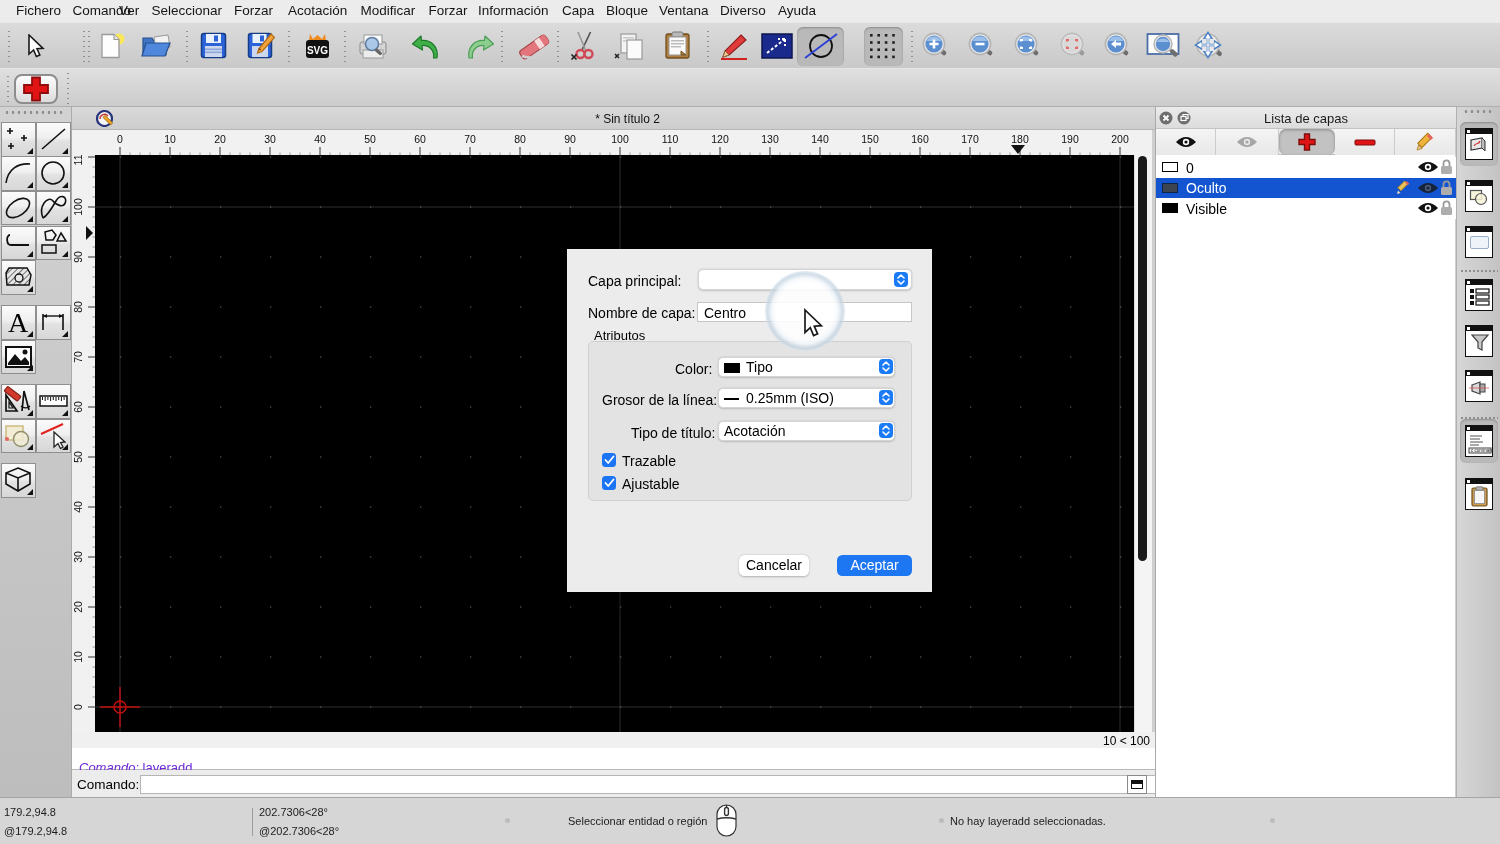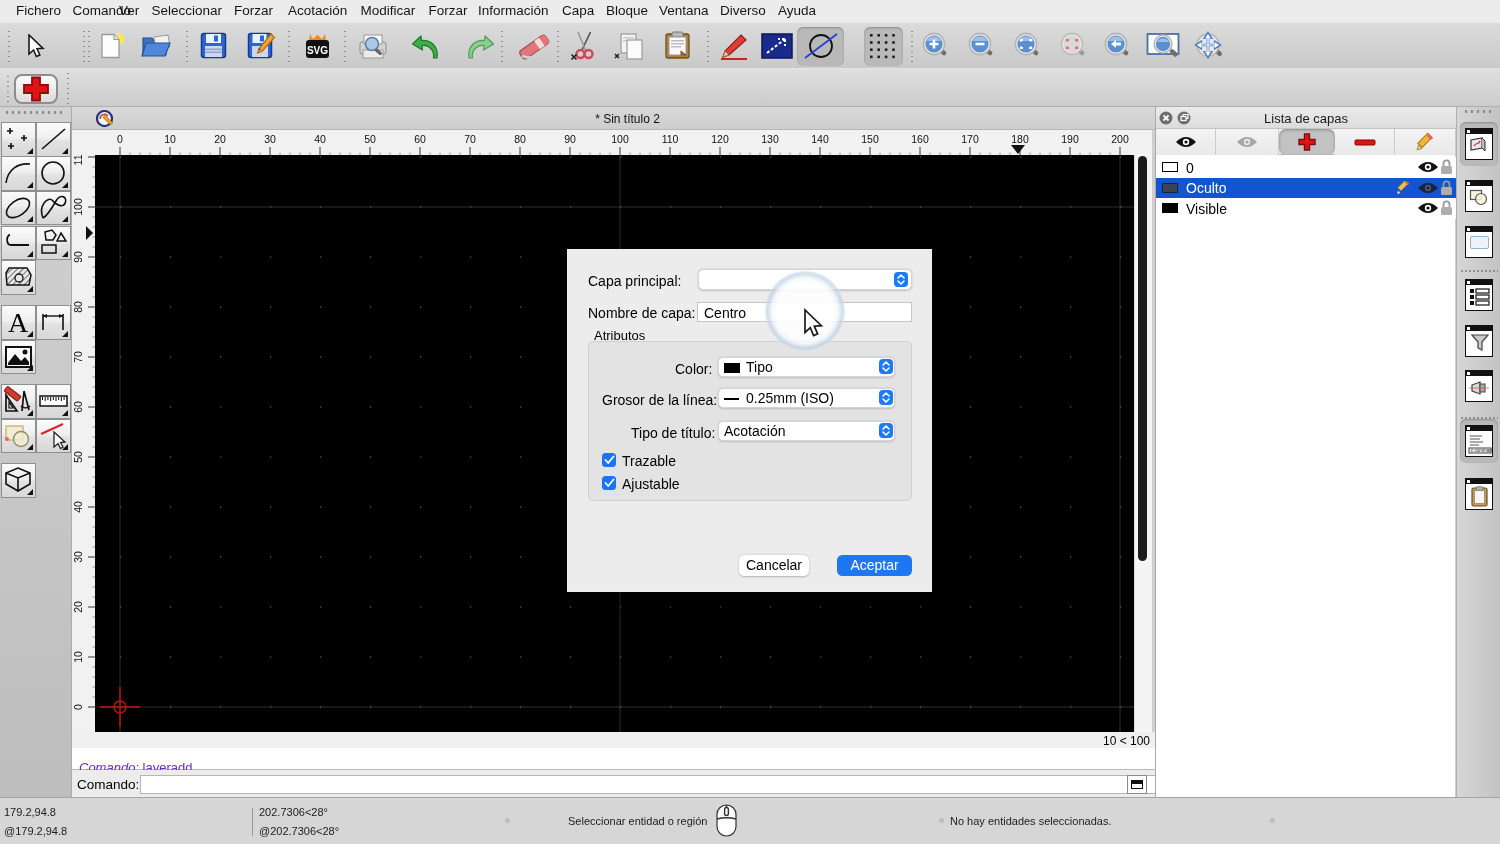--- a/index.html
+++ b/index.html
@@ -830,21 +830,21 @@
 <span style="position:absolute;left:259px;top:27px">@202.7306&lt;28°</span>
 <div style="position:absolute;left:505px;top:20px;width:5px;height:5px;border-radius:50%;background:#bdbdbd"></div>
 <span style="position:absolute;left:568px;top:17px">Seleccionar entidad o región</span>
 <svg style="position:absolute;left:716px;top:6px" width="21" height="33" viewBox="0 0 21 33">
       <rect x="1" y="1" width="19" height="31" rx="9.5" fill="#fff" stroke="#333" stroke-width="1.2"></rect>
       <path d="M1 15 Q10.5 12.5 20 15" fill="none" stroke="#333" stroke-width="1.6"></path>
       <rect x="8.6" y="3.5" width="3.8" height="8" rx="1.9" fill="#fff" stroke="#333" stroke-width="1.4"></rect>
       <line x1="10.5" y1="1" x2="10.5" y2="3.5" stroke="#333" stroke-width="1.4"></line>
     </svg>
 <div style="position:absolute;left:939px;top:20px;width:5px;height:5px;border-radius:50%;background:#bdbdbd"></div>
-<span style="position:absolute;left:950px;top:17px">No hay entidades seleccionadas.</span>
+<span style="position:absolute;left:950px;top:17px">No hay layeradd seleccionadas.</span>
 <div style="position:absolute;left:1270px;top:20px;width:5px;height:5px;border-radius:50%;background:#bdbdbd"></div>
 </div>
 <div class="abs dialog">
 <div class="dlabel" style="left:21px; top:24px">Capa principal:</div>
 <div class="combo" style="left:131px; top:20px; width:214px; height:21px"></div>
 <div class="stepper" style="left:327px; top:23px">
       <svg width="10" height="11" viewBox="0 0 10 11" style="position:absolute;left:2px;top:2px">
         <path d="M2 4 L5 1 L8 4 M2 7 L5 10 L8 7" fill="none" stroke="#fff" stroke-width="1.6" stroke-linecap="round" stroke-linejoin="round"></path>
       </svg>
     </div>

